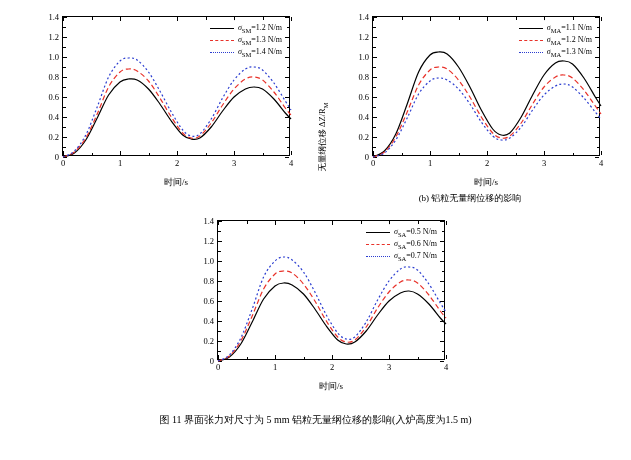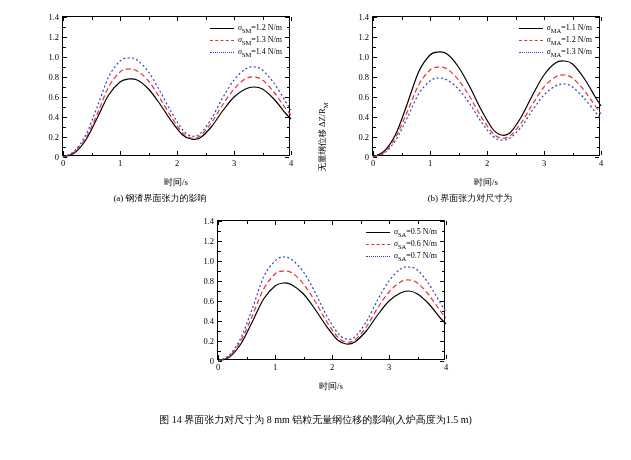--- a/index.html
+++ b/index.html
@@ -259,21 +259,20 @@
               <span class="legend-text"><span class="ital">σ</span><span class="sub">SM</span>=1.3 N/m</span>
             </div>
             <div class="legend-row">
               <div class="legend-swatch" style="border-top-color: rgb(43, 61, 208); border-top-style: dotted;"></div>
               <span class="legend-text"><span class="ital">σ</span><span class="sub">SM</span>=1.4 N/m</span>
             </div>
           </div>
         </div>
       <div class="xlabel">时间/s</div>
     </div>
-    <div class="caption">(a) 钢渣界面张力的影响</div>
   </div>
 
   <div class="panel panel-b">
     <div class="plot-wrap">
       <div class="ylabel">
         <span class="ylabel-inner">无量纲位移 ΔZ/R</span>
       </div>
       <div class="axes" id="axes-b">
           <div class="tickmark-y" style="top: 140px;"></div>
           <div class="tickmark-yr" style="top: 140px;"></div>
@@ -351,21 +350,21 @@
               <span class="legend-text"><span class="ital">σ</span><span class="sub">MA</span>=1.2 N/m</span>
             </div>
             <div class="legend-row">
               <div class="legend-swatch" style="border-top-color: rgb(43, 61, 208); border-top-style: dotted;"></div>
               <span class="legend-text"><span class="ital">σ</span><span class="sub">MA</span>=1.3 N/m</span>
             </div>
           </div>
         </div>
       <div class="xlabel">时间/s</div>
     </div>
-    <div class="caption">(b) 界面张力对尺寸为</div>
+    <div class="caption">(b) 铝粒无量纲位移的影响</div>
   </div>
 
   <div class="panel panel-c">
     <div class="plot-wrap">
       <div class="ylabel">
         <span class="ylabel-inner">无量纲位移 ΔZ/R<span class="sub">M</span></span>
       </div>
       <div class="axes" id="axes-c">
           <div class="tickmark-y" style="top: 140px;"></div>
           <div class="tickmark-yr" style="top: 140px;"></div>
@@ -446,16 +445,16 @@
               <div class="legend-swatch" style="border-top-color: rgb(43, 61, 208); border-top-style: dotted;"></div>
               <span class="legend-text"><span class="ital">σ</span><span class="sub">SA</span>=0.7 N/m</span>
             </div>
           </div>
         </div>
       <div class="xlabel">时间/s</div>
     </div>
   </div>
 
   <div class="fig-caption">
-    <div>图 14  界面张力对尺寸为 8 mm 铝粒无量纲位移的影响(入炉高度为1.5 m)</div>
+    <div>图 11  界面张力对尺寸为 5 mm 铝粒无量纲位移的影响(入炉高度为1.5 m)</div>
   </div>
 
 </div>
 
 </body></html>

